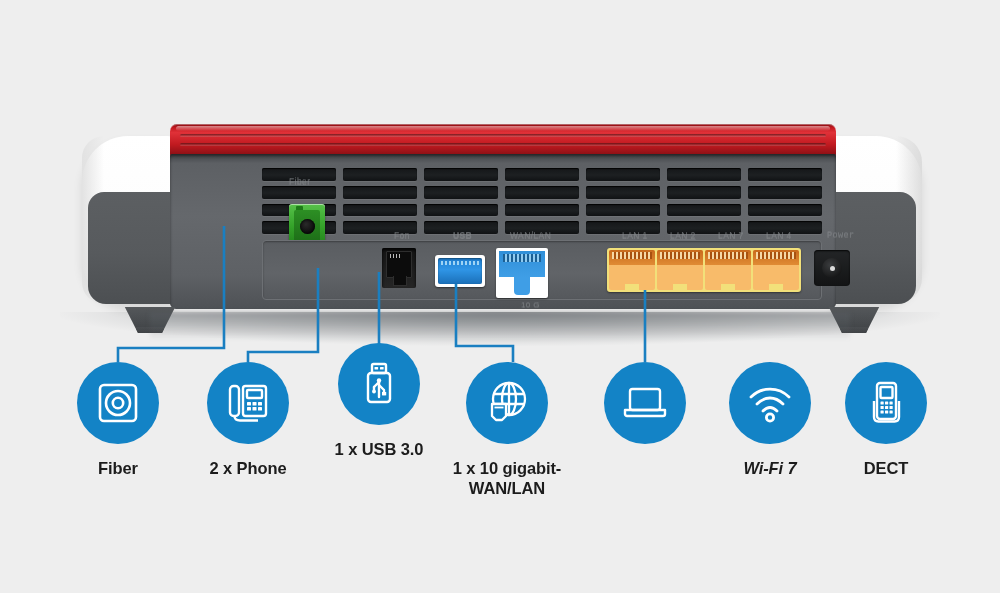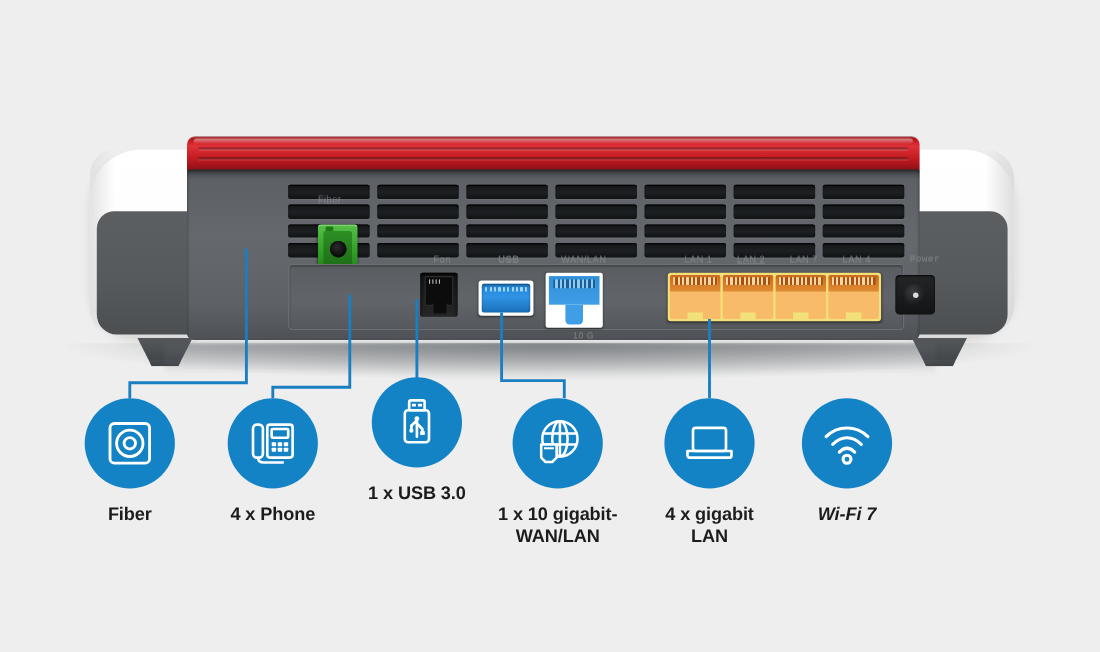--- a/index.html
+++ b/index.html
@@ -325,21 +325,21 @@
         <g fill="#fff">
           <rect x="25" y="25" width="4" height="3.6" rx="0.6"></rect>
           <rect x="30.5" y="25" width="4" height="3.6" rx="0.6"></rect>
           <rect x="36" y="25" width="4" height="3.6" rx="0.6"></rect>
           <rect x="25" y="30" width="4" height="3.6" rx="0.6"></rect>
           <rect x="30.5" y="30" width="4" height="3.6" rx="0.6"></rect>
           <rect x="36" y="30" width="4" height="3.6" rx="0.6"></rect>
         </g>
       </svg>
     </div>
-    <div class="flabel">4 x Phone</div>
+    <div class="flabel">2 x Phone</div>
   </div>
 
   <div class="feature" style="left:329px;top:343px;">
     <div class="bubble" style="background:#1383c6;">
       <svg width="52" height="52" viewBox="0 0 52 52">
         <g fill="none" stroke="#fff" stroke-width="2.4" stroke-linejoin="round" stroke-linecap="round">
           <rect x="15" y="15" width="22" height="29" rx="3"></rect>
           <rect x="19" y="6" width="14" height="9" rx="1.5"></rect>
           <path d="M26,39 L26,24"></path>
           <path d="M26,24 L21,29 M26,27 L31,32 M31,32 L31,36"></path>
@@ -378,32 +378,53 @@
 
   <div class="feature" style="left:592px;top:362px;width:106px;">
     <div class="bubble" style="background:#1383c6;">
       <svg width="54" height="54" viewBox="0 0 54 54">
         <g fill="none" stroke="#fff" stroke-width="2.4" stroke-linejoin="round">
           <rect x="12" y="13" width="30" height="21" rx="2.5"></rect>
           <path d="M7,34 L47,34 L47,38 C47,39.1 46.1,40 45,40 L9,40 C7.9,40 7,39.1 7,38 Z"></path>
         </g>
       </svg>
     </div>
-    <div class="flabel">4 x gigabit
-LAN</div>
   </div>
 
   <div class="feature" style="left:720px;top:362px;font-style:italic;">
     <div class="bubble" style="background:#1383c6;">
       <svg width="54" height="54" viewBox="0 0 54 54">
         <g fill="none" stroke="#fff" stroke-width="2.8" stroke-linecap="round">
           <path d="M8,21 C18.5,10.5 35.5,10.5 46,21"></path>
           <path d="M14,28 C22,20 32,20 40,28"></path>
           <path d="M20,35 C24.5,30.5 29.5,30.5 34,35"></path>
         </g>
         <circle cx="27" cy="41.5" r="3.6" fill="none" stroke="#fff" stroke-width="2.8"></circle>
       </svg>
     </div>
     <div class="flabel">Wi-Fi 7</div>
   </div>
 
+  <div class="feature" style="left:836px;top:362px;">
+    <div class="bubble" style="background:#1383c6;">
+      <svg width="52" height="52" viewBox="0 0 52 52">
+        <g fill="none" stroke="#fff" stroke-width="2.4" stroke-linejoin="round">
+          <rect x="17" y="6" width="19" height="36" rx="3"></rect>
+          <rect x="20.5" y="10" width="12" height="11" rx="1"></rect>
+          <path d="M14,24 L14,40 C14,43 15.5,44.5 18.5,44.5 L34.5,44.5 C37.5,44.5 39,43 39,40 L39,24"></path>
+        </g>
+        <g fill="#fff">
+          <rect x="20.5" y="24.5" width="3.2" height="3" rx="0.5"></rect>
+          <rect x="25" y="24.5" width="3.2" height="3" rx="0.5"></rect>
+          <rect x="29.5" y="24.5" width="3.2" height="3" rx="0.5"></rect>
+          <rect x="20.5" y="29" width="3.2" height="3" rx="0.5"></rect>
+          <rect x="25" y="29" width="3.2" height="3" rx="0.5"></rect>
+          <rect x="29.5" y="29" width="3.2" height="3" rx="0.5"></rect>
+          <rect x="20.5" y="33.5" width="3.2" height="3" rx="0.5"></rect>
+          <rect x="25" y="33.5" width="3.2" height="3" rx="0.5"></rect>
+          <rect x="29.5" y="33.5" width="3.2" height="3" rx="0.5"></rect>
+        </g>
+      </svg>
+    </div>
+    <div class="flabel">DECT</div>
+  </div>
 
 </div>
 
 </body></html>

